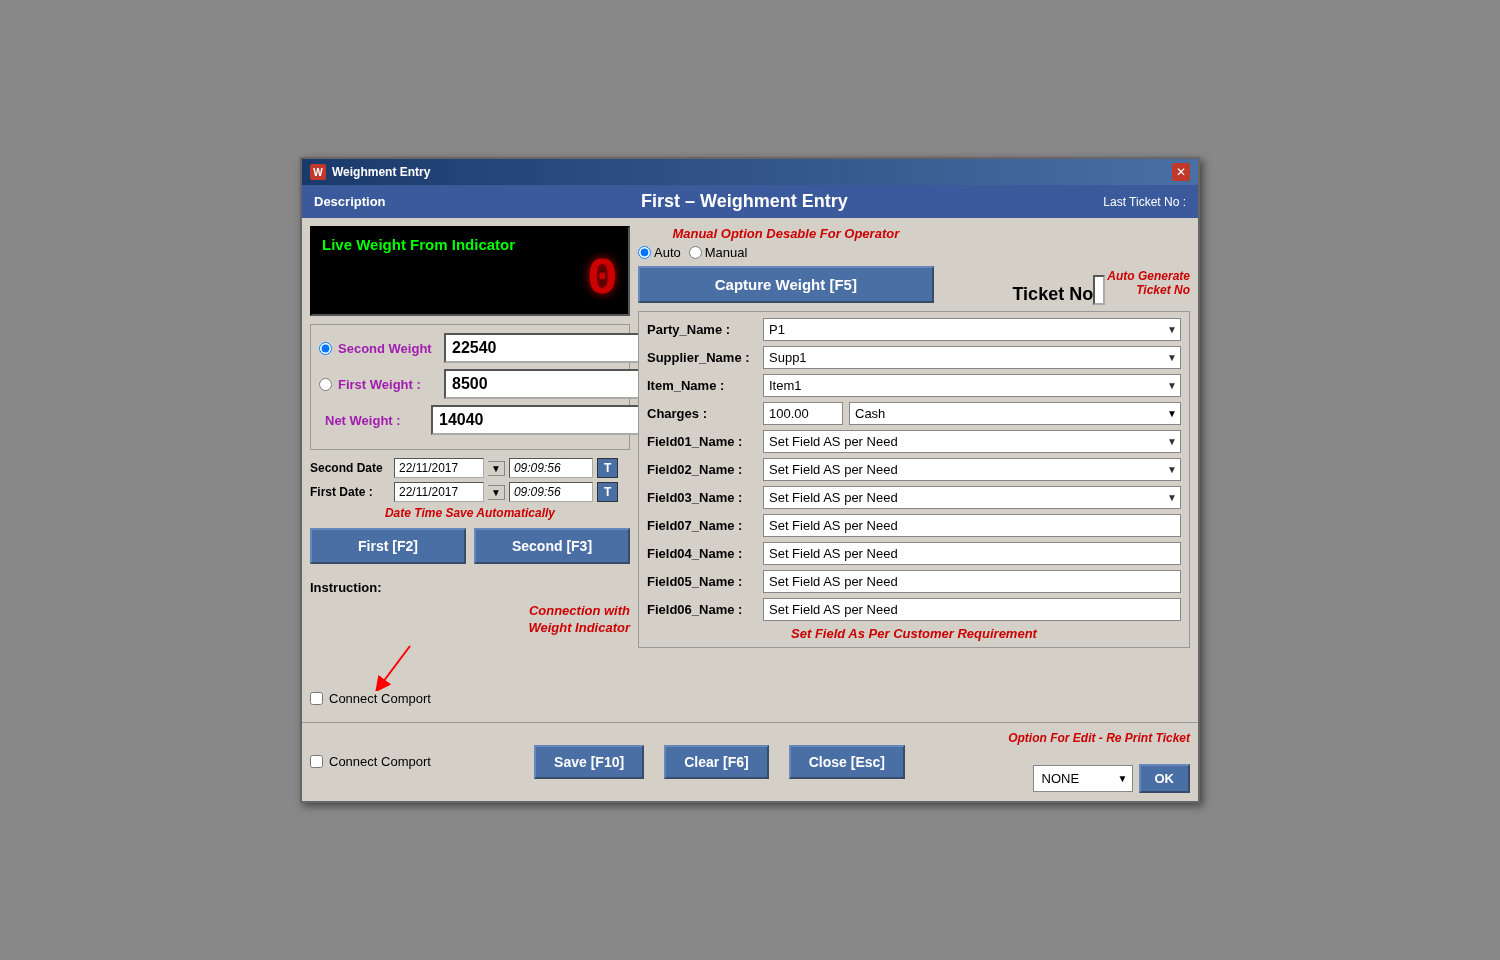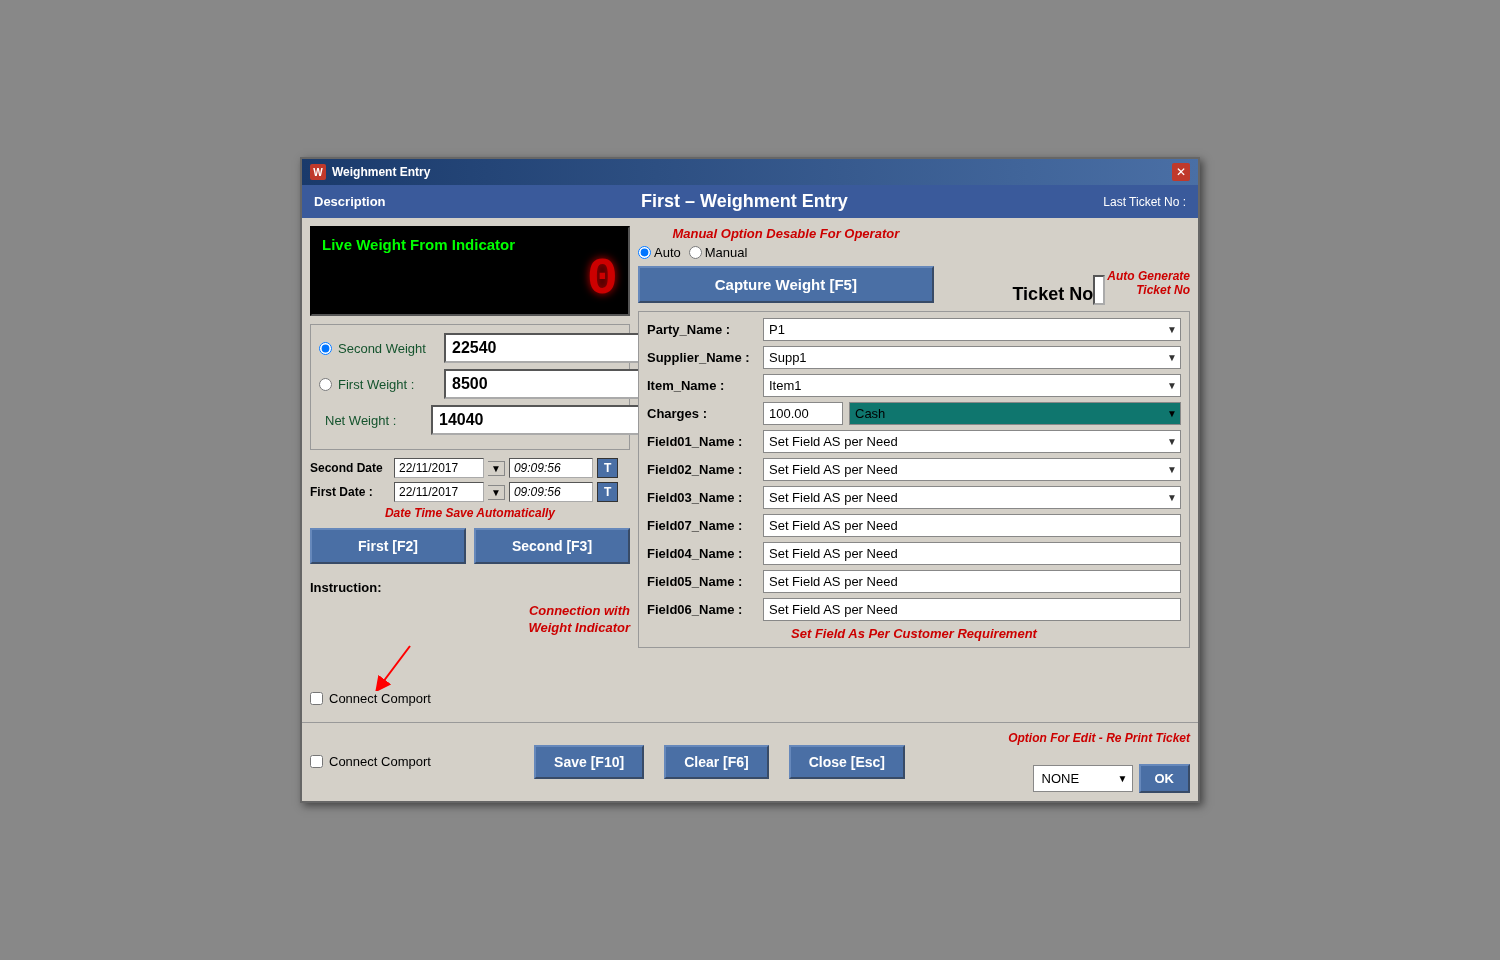--- a/index.html
+++ b/index.html
@@ -114,22 +114,22 @@
     .weight-row {
       display: flex;
       align-items: center;
       margin-bottom: 6px;
       gap: 6px;
     }
     .weight-row input[type="radio"] {
       margin: 0;
     }
     .weight-row-label {
-      font-weight: normal;
-      color: #14532d;
+      font-weight: bold;
+      color: #a21caf;
       min-width: 100px;
     }
     .weight-input {
       flex: 1;
       border: 2px inset #aaa;
       background: white;
       padding: 4px 6px;
       font-size: 16px;
       font-weight: bold;
     }
@@ -330,21 +330,21 @@
     }
     .charges-type-wrapper {
       flex: 1;
       position: relative;
       display: flex;
       align-items: center;
     }
     .charges-type-wrapper select {
       width: 100%;
       border: 1px solid #888;
-      background: #0f766e;
+      background: #ffffff;
       padding: 3px 20px 3px 5px;
       font-size: 13px;
       appearance: none;
       cursor: pointer;
     }
     .charges-type-wrapper::after {
       content: '▼';
       position: absolute;
       right: 4px;
       font-size: 10px;

